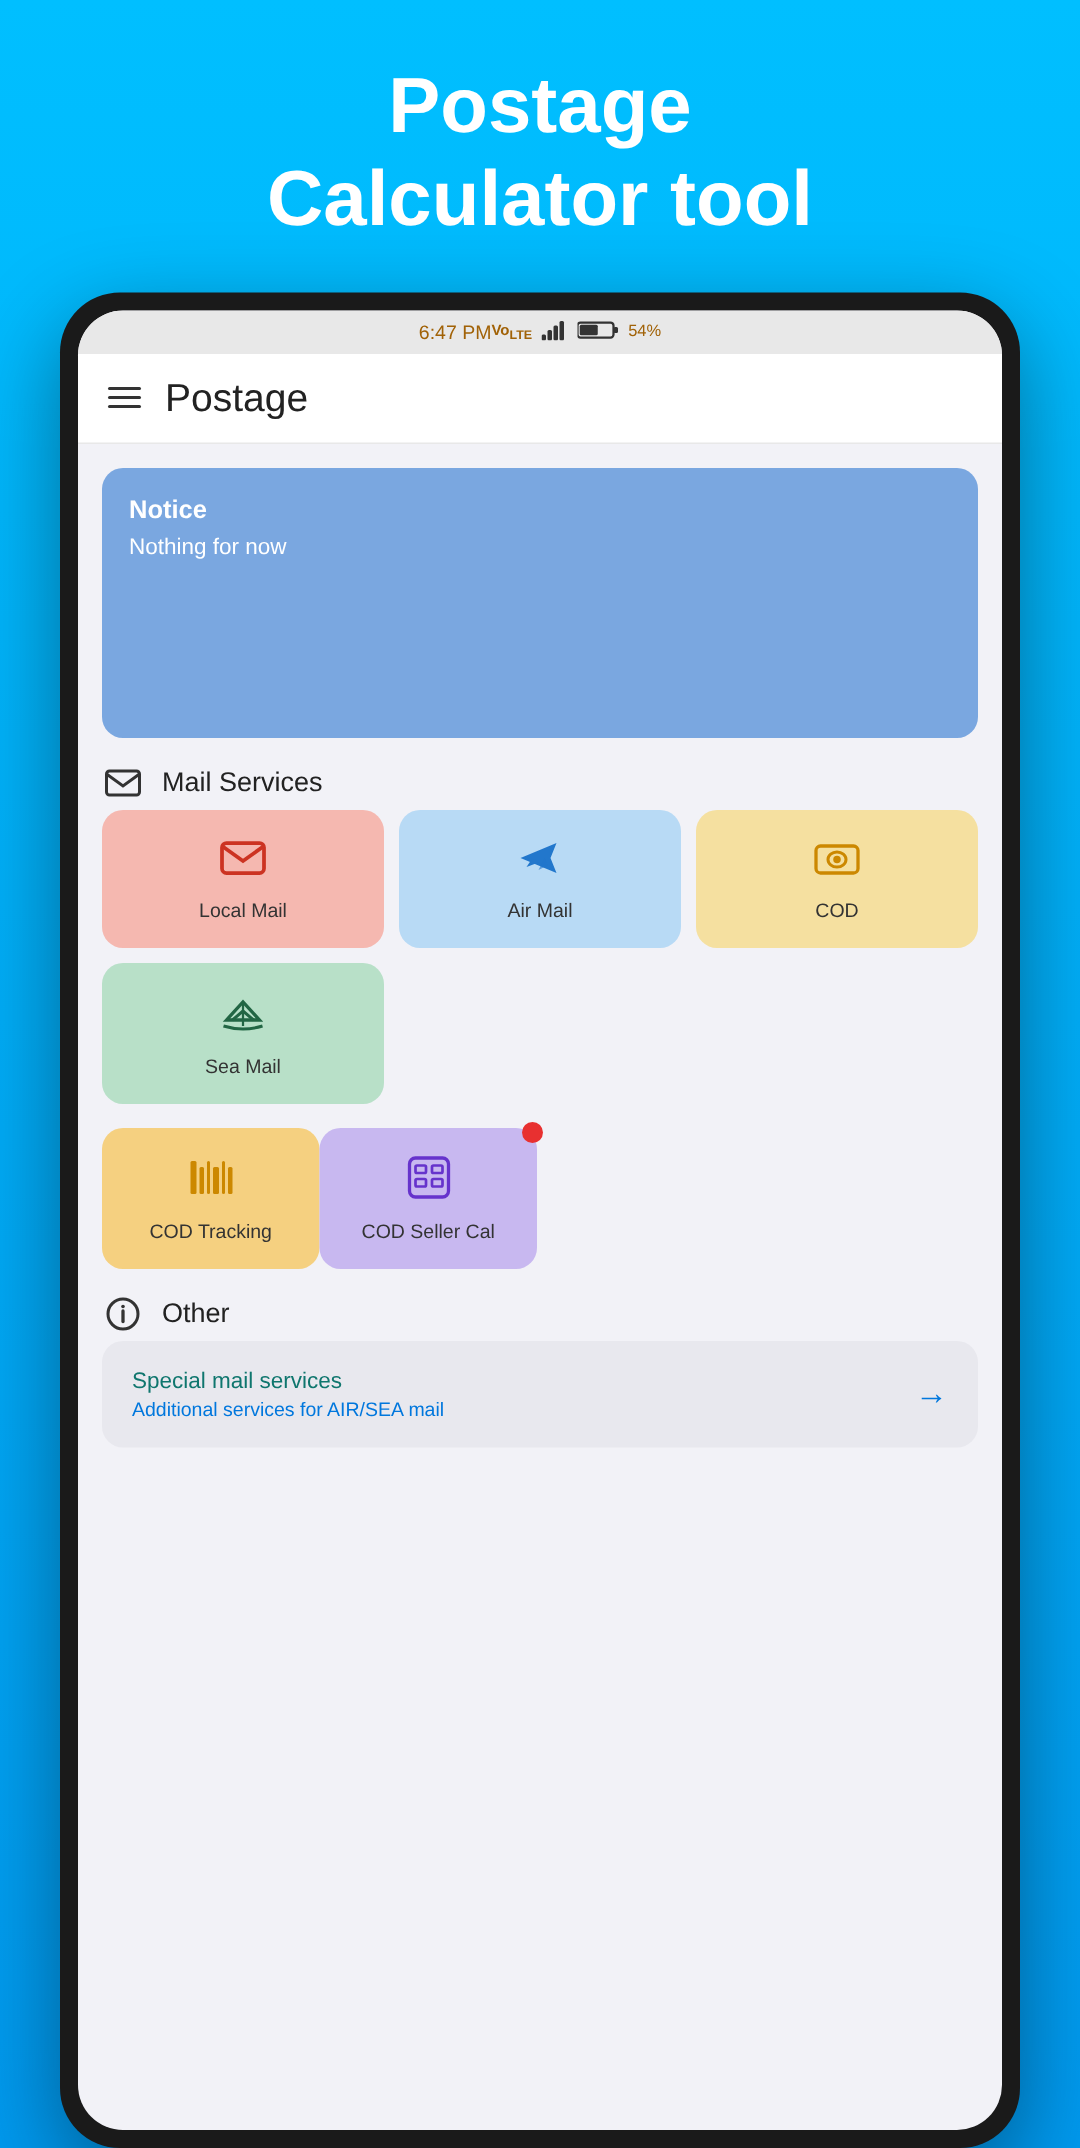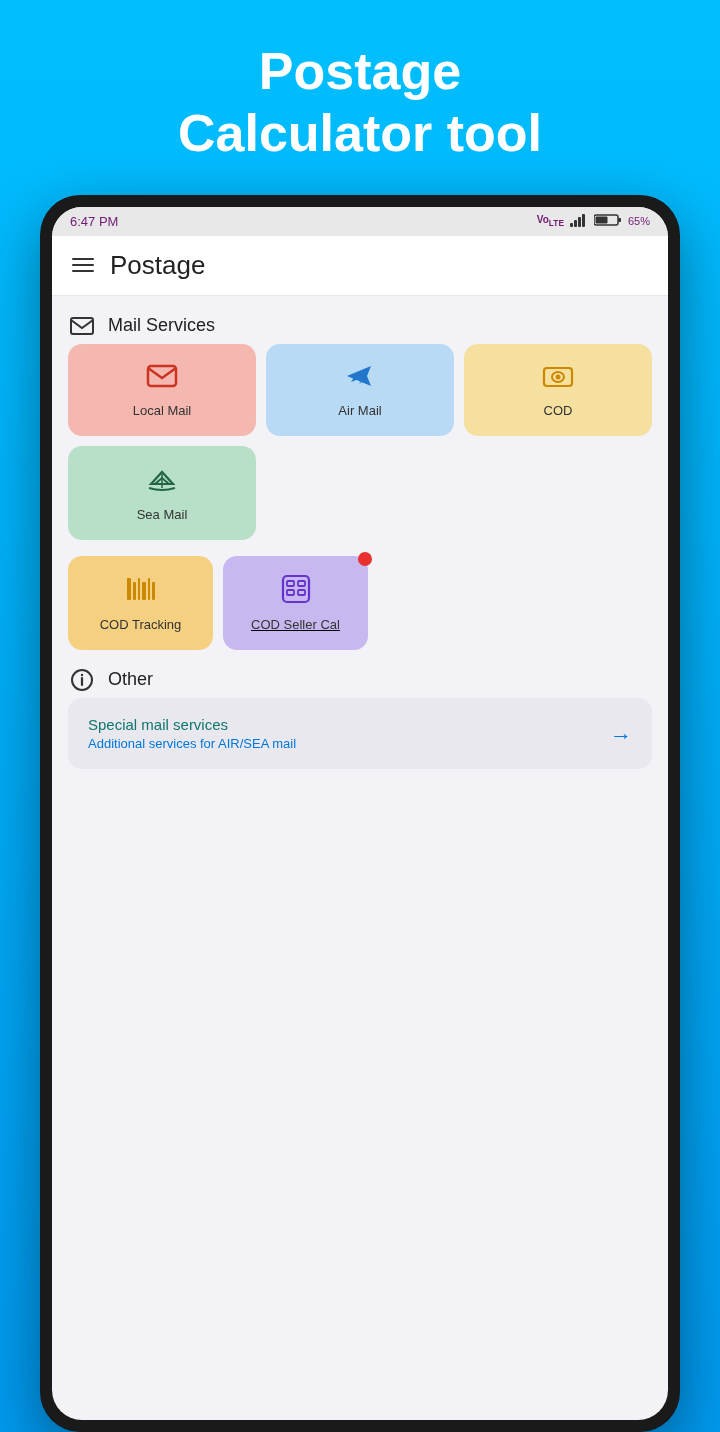--- a/index.html
+++ b/index.html
@@ -38,26 +38,26 @@
       border-radius: 30px;
       overflow: hidden;
       height: 100%;
       display: flex;
       flex-direction: column;
     }
 
     .status-bar {
       background: #e8e8e8;
       display: flex;
-      justify-content: space-between;
+      justify-content: center;
       align-items: center;
       padding: 6px 18px;
       font-size: 13px;
       font-weight: 500;
-      color: #701a75;
+      color: #a16207;
     }
 
     .status-right {
       display: flex;
       align-items: center;
       gap: 6px;
       font-size: 12px;
     }
 
     .app-header {
@@ -167,21 +167,20 @@
 
     .service-label {
       font-size: 13px;
       font-weight: 500;
       color: #333;
       text-align: center;
     }
 
     .tools-grid {
       display: flex;
-      gap: 10px;
     }
 
     .tool-card {
       width: 145px;
       border-radius: 14px;
       padding: 18px 14px;
       display: flex;
       flex-direction: column;
       align-items: center;
       gap: 8px;
@@ -257,35 +256,39 @@
             <rect x="12" y="1" width="3" height="13" rx="1" fill="#333"></rect>
           </svg>
         </span>
         <span>
           <svg width="28" height="14" viewBox="0 0 28 14">
             <rect x="0" y="2" width="24" height="10" rx="2" fill="none" stroke="#333" stroke-width="1.5"></rect>
             <rect x="24" y="5" width="3" height="4" rx="1" fill="#333"></rect>
             <rect x="1.5" y="3.5" width="12" height="7" rx="1" fill="#333"></rect>
           </svg>
         </span>
-        <span style="font-size:11px;">65%</span>
+        <span style="font-size:11px;">54%</span>
       </div>
     </div>
 
     <div class="app-header">
       <div class="hamburger-icon">
         <span></span>
           <span></span>
           <span></span>
       </div>
       <span class="app-title">Postage</span>
     </div>
 
     <div class="scroll-content">
 
+      <div class="notice-card">
+        <div class="notice-title">Notice</div>
+        <div class="notice-body">Nothing for now</div>
+      </div>
 
       <div>
         <div class="section-header">
           <div class="section-icon">
             <svg width="24" height="20" viewBox="0 0 24 20">
               <rect x="1" y="2" width="22" height="16" rx="2" fill="none" stroke="#333" stroke-width="2"></rect>
               <path d="M1 4 L12 12 L23 4" fill="none" stroke="#333" stroke-width="2"></path>
             </svg>
           </div>
           <span class="section-label">Mail Services</span>
@@ -351,21 +354,21 @@
                 <rect x="8" y="8" width="3" height="18" rx="1" fill="#cc8800"></rect>
                 <rect x="13" y="4" width="2" height="22" rx="1" fill="#cc8800"></rect>
                 <rect x="17" y="8" width="4" height="18" rx="1" fill="#cc8800"></rect>
                 <rect x="23" y="4" width="2" height="22" rx="1" fill="#cc8800"></rect>
                 <rect x="27" y="8" width="3" height="18" rx="1" fill="#cc8800"></rect>
               </svg>
             </div>
             <span class="service-label" style="white-space:pre-line; text-align:center;">COD Tracking</span>
           </div>
 
-          <div class="tool-card cod-seller" style="position:relative;text-decoration:underline;">
+          <div class="tool-card cod-seller" style="position:relative;">
             <div class="badge-dot"></div>
             <div class="service-icon">
               <svg width="30" height="30" viewBox="0 0 30 30">
                 <rect x="2" y="2" width="26" height="26" rx="4" fill="none" stroke="#6633cc" stroke-width="2.2"></rect>
                 <rect x="6" y="7" width="7" height="5" rx="1" fill="none" stroke="#6633cc" stroke-width="1.8"></rect>
                 <rect x="17" y="7" width="7" height="5" rx="1" fill="none" stroke="#6633cc" stroke-width="1.8"></rect>
                 <rect x="6" y="16" width="7" height="5" rx="1" fill="none" stroke="#6633cc" stroke-width="1.8"></rect>
                 <rect x="17" y="16" width="7" height="5" rx="1" fill="none" stroke="#6633cc" stroke-width="1.8"></rect>
               </svg>
             </div>

